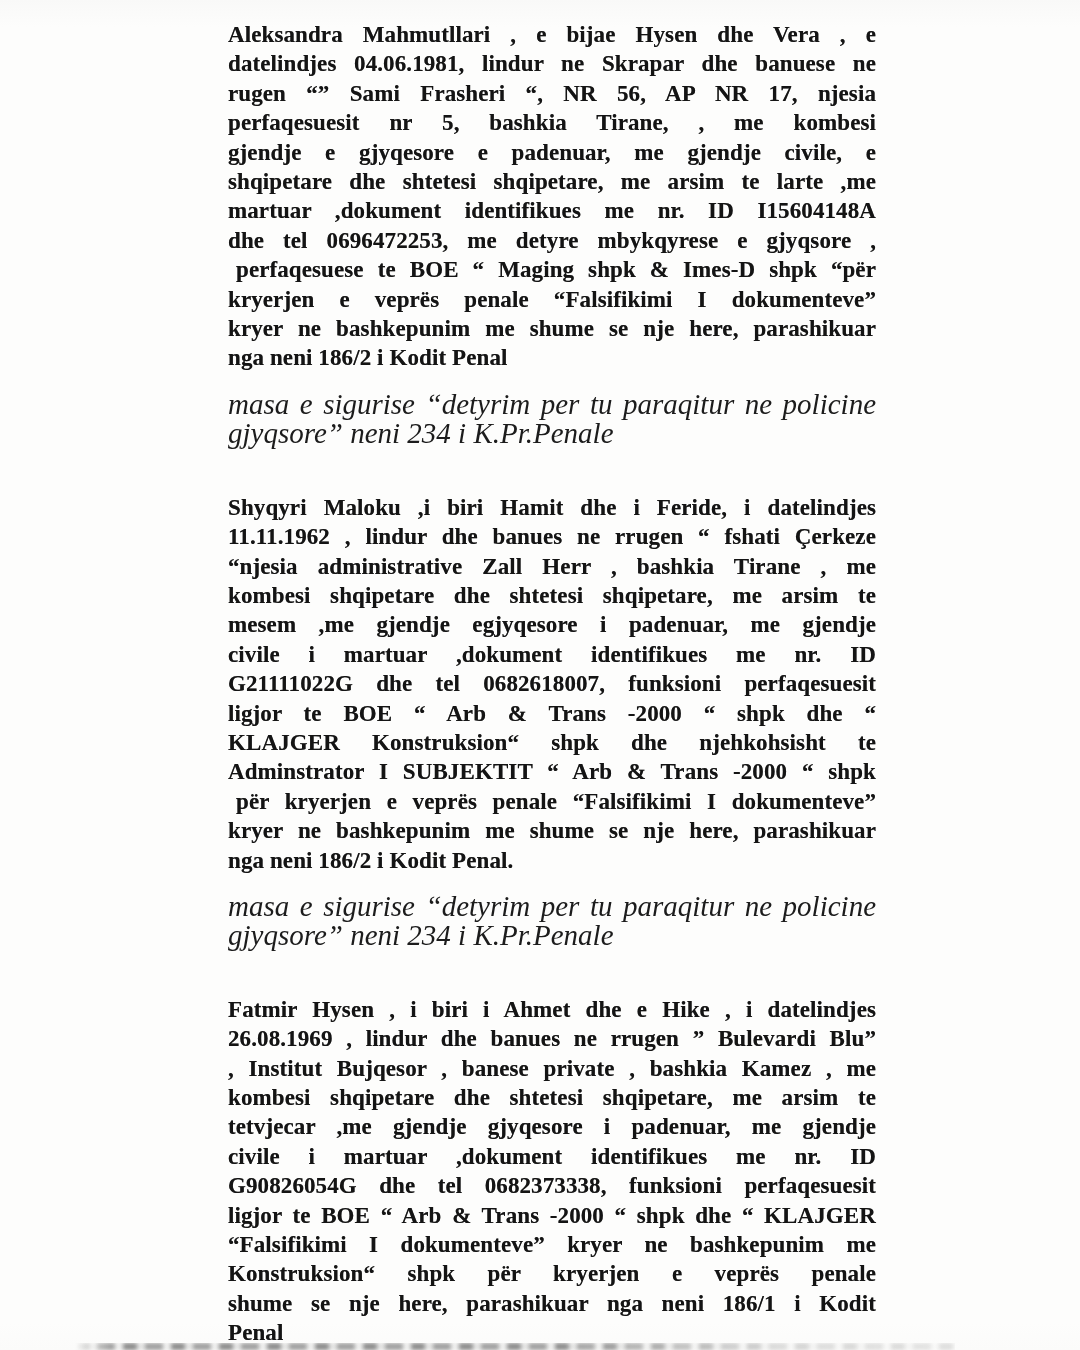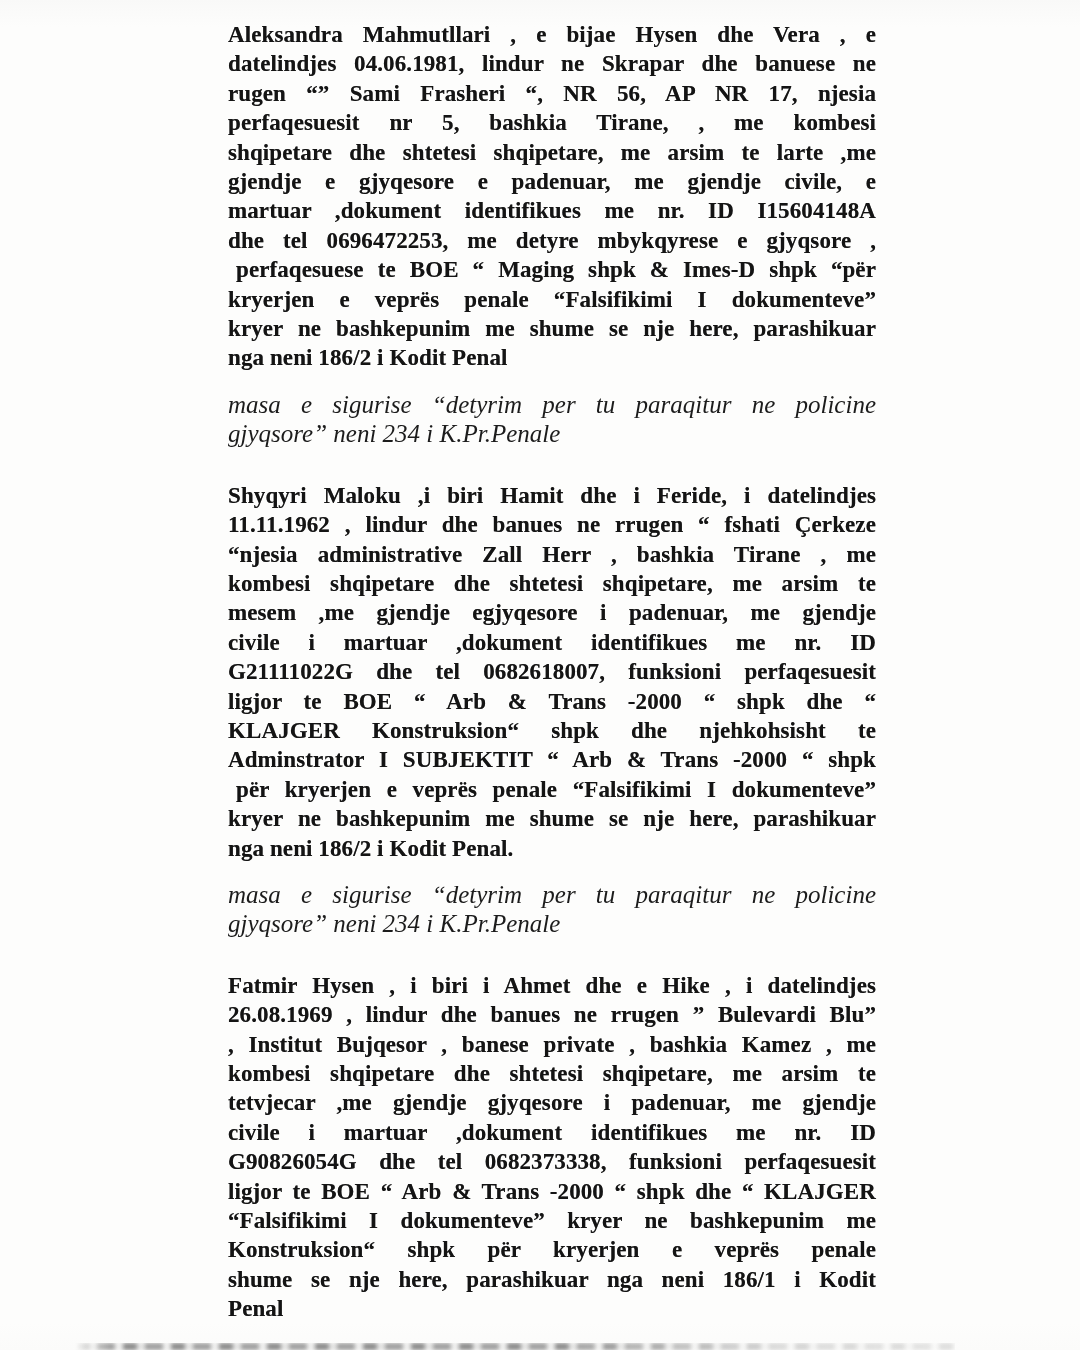--- a/index.html
+++ b/index.html
@@ -36,27 +36,27 @@
   .para.bold {
     font-weight: 700;
     font-size: 23px;
     line-height: 29.4px;
     letter-spacing: 0.1px;
     text-shadow: 0 0 0.5px rgba(20,20,20,0.55);
   }
   .para.italic {
     font-style: italic;
     font-weight: 400;
-    font-size: 25px;
+    font-size: 29px;
     line-height: 29.4px;
     color: #1c1c1c;
   }
   .para.bold:first-child { margin-top: 0; }
   .para.italic { margin-top: 17px; }
-  .para.italic + .para.bold { margin-top: 32px; }
+  .para.italic + .para.bold { margin-top: 44px; }
   
   .cutoff {
     position: absolute;
     left: 75px;
     bottom: 0px;
     width: 880px;
     height: 7px;
     background: repeating-linear-gradient(90deg,
       rgba(40,40,40,0.55) 0px, rgba(40,40,40,0.55) 14px,
       rgba(40,40,40,0.10) 14px, rgba(40,40,40,0.10) 22px,
@@ -70,22 +70,22 @@
 </head>
 <body>
 
 <div class="page">
   <div class="doc" id="doc">
       <div class="para bold">
         <div class="line">Aleksandra Mahmutllari , e bijae Hysen dhe Vera , e</div>
         <div class="line">datelindjes 04.06.1981, lindur ne Skrapar dhe banuese ne</div>
         <div class="line">rugen “” Sami Frasheri “, NR 56, AP NR 17, njesia</div>
         <div class="line">perfaqesuesit nr 5, bashkia Tirane, , me kombesi</div>
+        <div class="line">gjendje e gjyqesore e padenuar, me gjendje civile, e</div>
         <div class="line">shqipetare dhe shtetesi shqipetare, me arsim te larte ,me</div>
-        <div class="line">gjendje e gjyqesore e padenuar, me gjendje civile, e</div>
         <div class="line">martuar  ,dokument identifikues me nr. ID I15604148A</div>
         <div class="line">dhe tel 0696472253, me detyre mbykqyrese e gjyqsore ,</div>
         <div class="line indented"> perfaqesuese te BOE “ Maging shpk &amp; Imes-D shpk “për</div>
         <div class="line">kryerjen e veprës penale “Falsifikimi I dokumenteve”</div>
         <div class="line">kryer ne bashkepunim me shume se nje here, parashikuar</div>
         <div class="line last">nga neni 186/2 i Kodit Penal</div>
       </div>
       <div class="para italic">
         <div class="line">masa e sigurise “detyrim per tu paraqitur ne policine</div>
         <div class="line last">gjyqsore” neni 234 i K.Pr.Penale</div>

